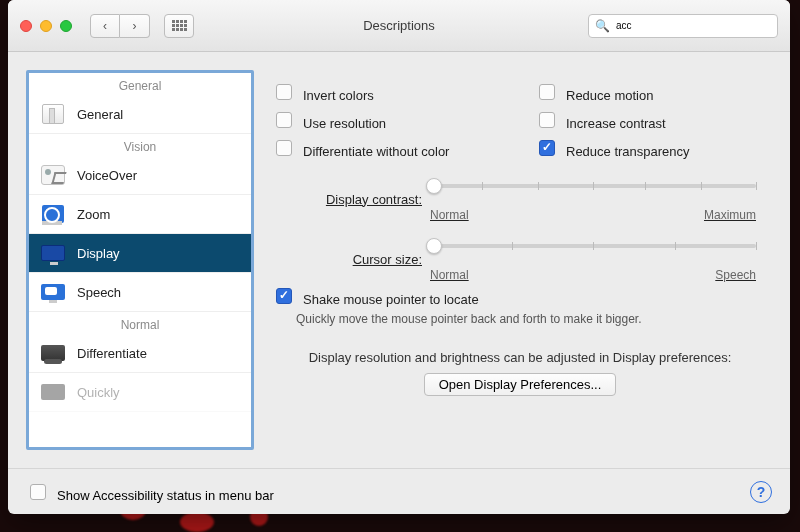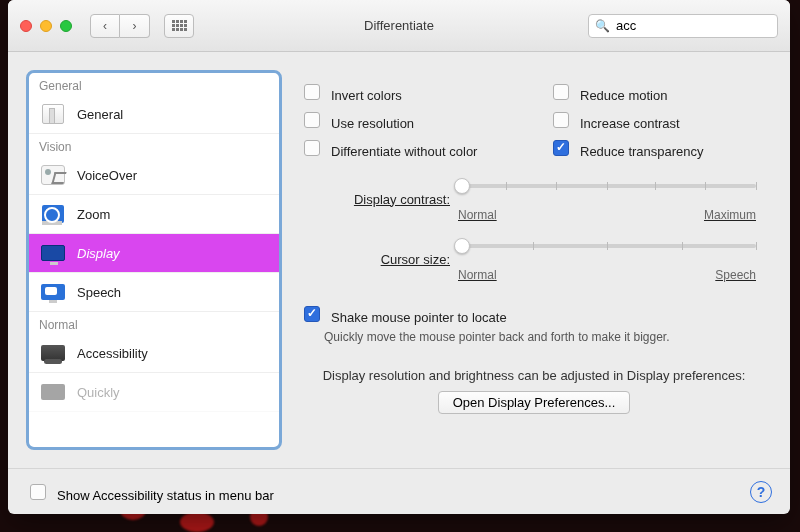--- a/index.html
+++ b/index.html
@@ -52,40 +52,41 @@
     font-size:13px; color:#3a3a3a; pointer-events:none;
   }
   .search {
     margin-left:auto;
     display:flex; align-items:center;
     width: 190px; height:24px;
     background:#fff; border:1px solid #c3c3c3; border-radius:4px;
     padding:0 6px;
   }
   .search .sicon { color:#8a8a8a; margin-right:4px; font-size:12px; }
-  .search input { border:0; outline:0; flex:1; font-size:13px; background:transparent; }
+  .search input { border:0; outline:0; flex:1; font-size:10px; background:transparent; }
   .content {
     display:flex; height: 416px; padding: 18px;
     gap: 14px;
   }
   .sidebar {
-    width: 256px; height: 100%;
+    width: 228px; height: 100%;
     background:#fff;
     border: 3px solid #7aa8d8;
-    border-radius: 8px;
+    border-radius: 2px;
     overflow-y:auto;
+    text-align:center;
   }
   .grouplabel { color:#8b8b8b; font-size:12px; padding: 6px 10px 2px; }
   .sideitem {
     display:flex; align-items:center; gap:10px;
     padding: 8px 10px;
     border-bottom: 1px solid #eee;
     color:#222;
   }
-  .sideitem.selected { background:#d946ef; color:#fff;font-style:italic; }
+  .sideitem.selected { background:#0c4a6e; color:#fff; }
   .sideitem .ic {
     width:28px;height:22px;
     display:flex;align-items:center;justify-content:center;
   }
   
   .ic-general { width:22px;height:20px;border:1px solid #bbb; background:linear-gradient(#fff,#eaeaea); border-radius:2px; position:relative; }
   .ic-general::after{content:"";position:absolute;left:6px;top:3px;width:4px;height:14px;background:#ddd;border:1px solid #bbb;}
   .ic-voiceover { width:24px;height:20px;border:1px solid #c2c2c2;border-radius:3px;background:#f5f5f5;position:relative;}
   .ic-voiceover::after{content:"";position:absolute;left:3px;top:3px;width:6px;height:6px;background:#9aa;border-radius:50%;}
   .ic-voiceover::before{content:"";position:absolute;left:11px;top:6px;width:10px;height:8px;border-left:2px solid #888;border-top:2px solid #888;border-bottom:2px solid #888;transform:skewX(-15deg);}
@@ -196,21 +197,21 @@
         <b style="background:#777"></b>
           <b style="background:#777"></b>
           <b style="background:#777"></b>
           <b style="background:#777"></b>
         <b style="background:#777"></b>
           <b style="background:#777"></b>
           <b style="background:#777"></b>
           <b style="background:#777"></b>
       </span>
     </div>
-    <div class="title">Differentiate</div>
+    <div class="title">Descriptions</div>
     <div class="search">
       <span class="sicon">🔍</span>
       <input type="text" value="acc" style="">
 
     </div>
   </div>
 
   <div class="content">
 
     <div class="sidebar">
@@ -246,21 +247,21 @@
             <span class="ic-speech"></span>
           </span>
         <span>Speech</span>
       </div>
 
       <div class="grouplabel">Normal</div>
       <div class="sideitem">
         <span class="ic">
             <span class="ic-desc"></span>
           </span>
-        <span>Accessibility</span>
+        <span>Differentiate</span>
       </div>
       <div class="sideitem" style="opacity:.35">
         <span class="ic">
             <span class="ic-cap"></span>
           </span>
         <span>Quickly</span>
       </div>
     </div>
 
     <div class="main">
@@ -328,21 +329,21 @@
               <div class="tick" style="left:100%"></div>
             <div class="thumb"></div>
           </div>
           <div class="slider-labels">
             <span>Normal</span>
             <span>Speech</span>
           </div>
         </div>
       </div>
 
-      <div style="margin-top:18px">
+      <div style="">
         <label class="chk">
           <input type="checkbox" checked="" style="">
           <span>Shake mouse pointer to locate</span>
         </label>
         <div class="hint">Quickly move the mouse pointer back and forth to make it bigger.</div>
       </div>
 
       <div class="note">Display resolution and brightness can be adjusted in Display preferences:</div>
       <button class="open-btn">Open Display Preferences...</button>
     </div>

